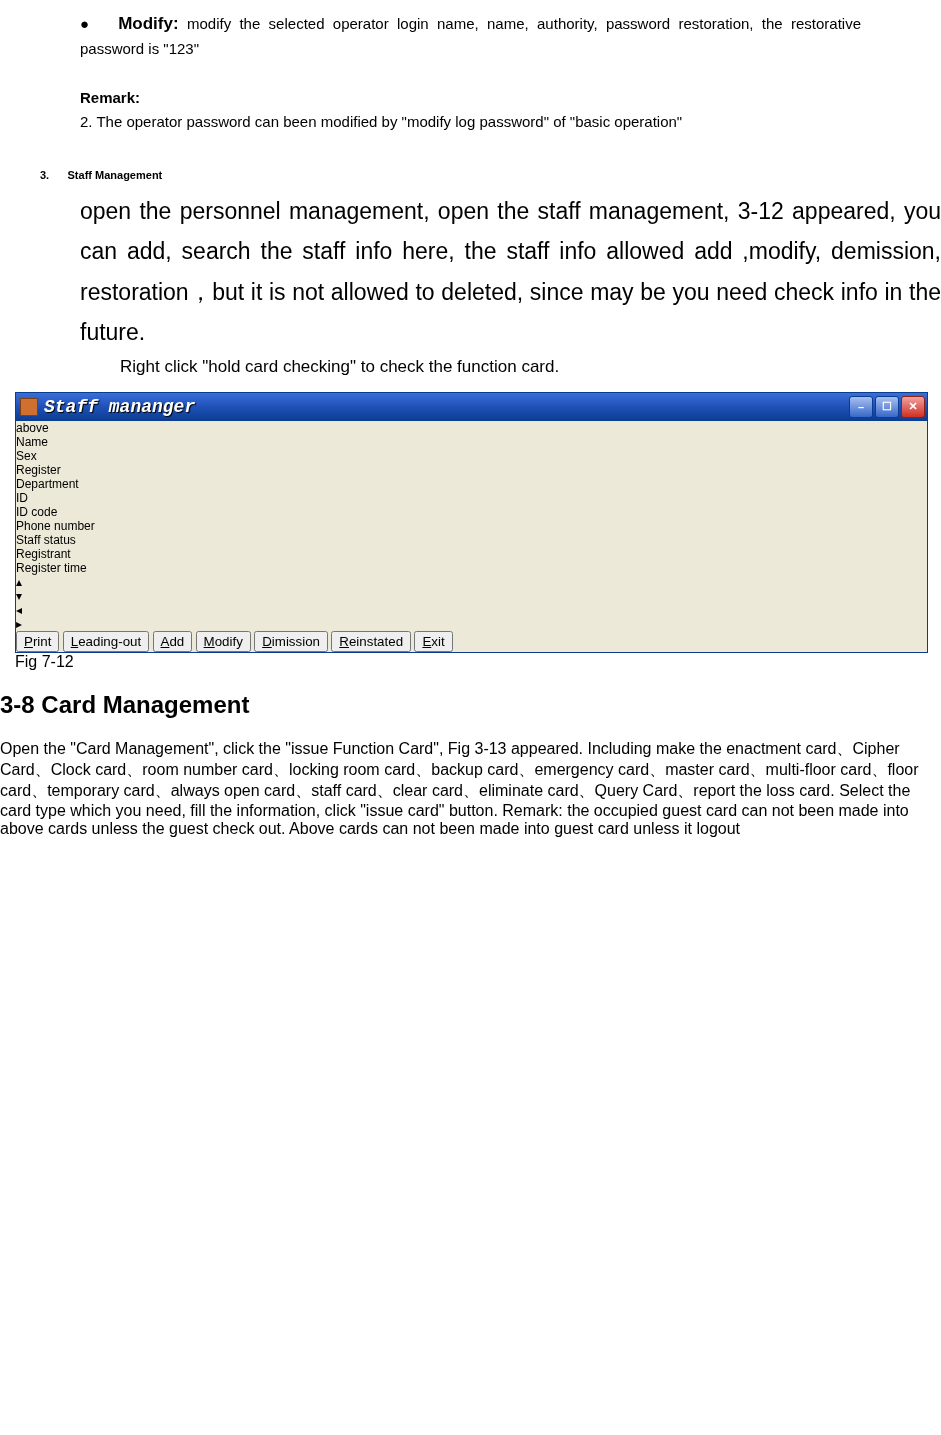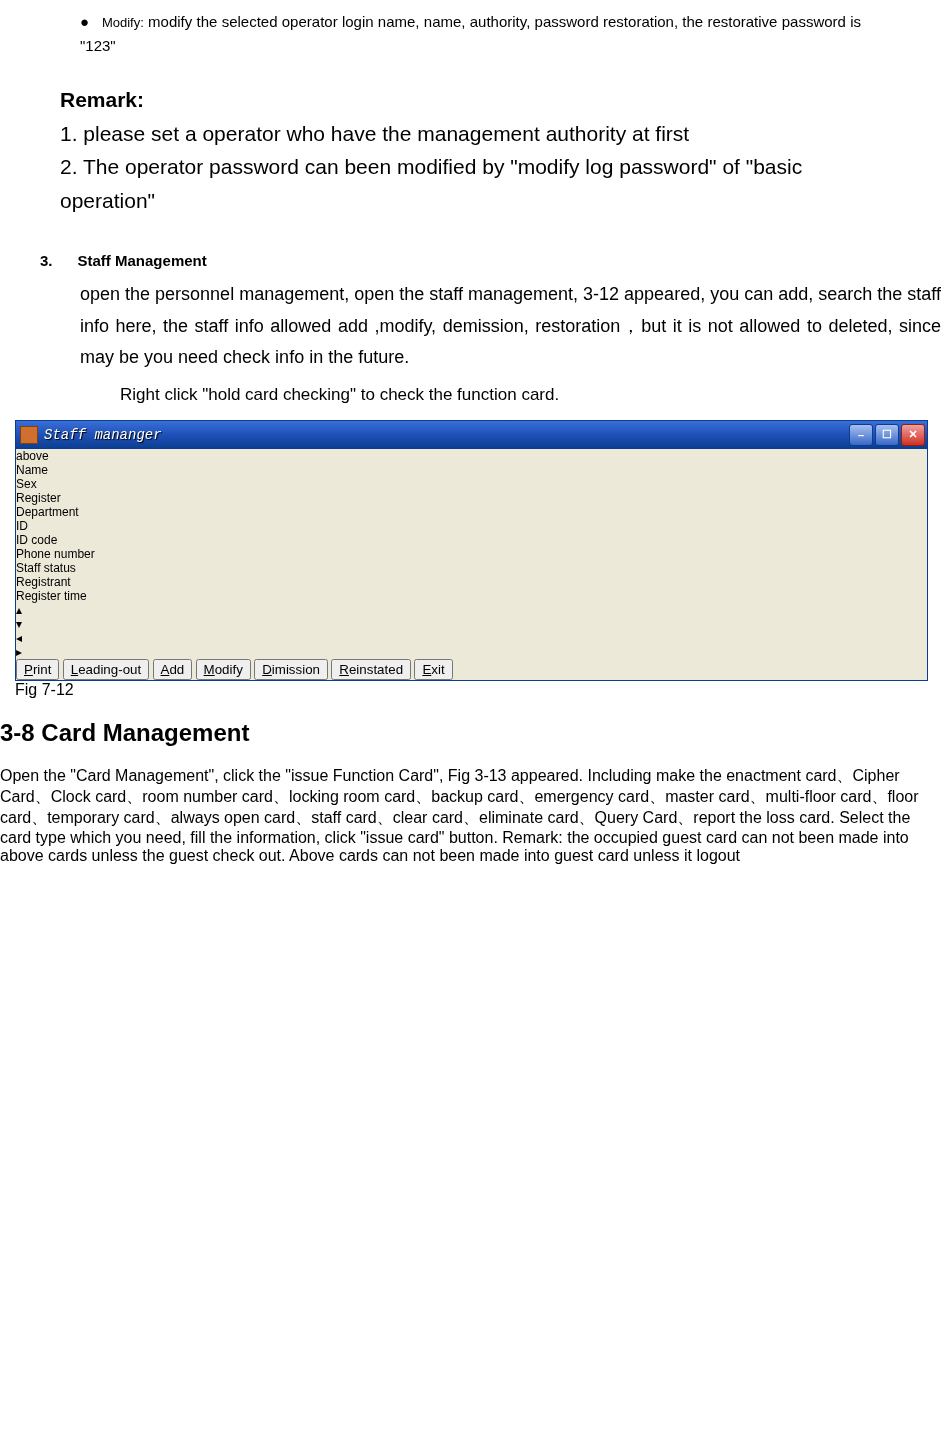--- a/index.html
+++ b/index.html
@@ -14,35 +14,35 @@
   .doc {
     padding: 0 0 40px 0;
   }
   .bullet-line {
     margin: 10px 80px 0 80px;
     font-size: 15px;
     line-height: 1.6;
     text-align: justify;
   }
   .bullet-mark { font-size: 15px; }
-  .modify-label { font-weight: normal; font-size: 13px; }
+  .modify-label { font-weight: bold; font-size: 17px; }
   .remark-block {
-    margin: 25px 80px 0 60px;
-    font-size: 21px;
+    margin: 25px 80px 0 80px;
+    font-size: 15px;
     line-height: 1.6;
   }
   .remark-heading { font-weight: bold; }
   .section-heading {
     margin: 35px 80px 0 40px;
-    font-size: 15px;
+    font-size: 11px;
     font-weight: bold;
   }
   .section-para {
-    margin: 10px 0 6px 80px;
-    font-size: 18px;
+    margin: 10px 0 0 80px;
+    font-size: 23px;
     line-height: 1.75;
     text-align: justify;
   }
   .indent-line {
     margin: 0 80px 0 120px;
     font-size: 17px;
     line-height: 1.75;
   }
 
   
@@ -65,23 +65,23 @@
     padding: 0 2px 0 4px;
   }
   .titlebar .app-icon {
     width: 16px; height: 16px;
     background: #d07030;
     border: 1px solid #804010;
     margin-right: 6px;
   }
   .titlebar .title-text {
     flex: 1;
-    font-weight: normal;
+    font-weight: bold;
     font-family: "Courier New", monospace;
-    font-size: 14px;
+    font-size: 18px;
     font-style: italic;
     text-shadow: 1px 1px 1px #000;
   }
   .win-buttons { display: flex; gap: 2px; }
   .win-btn {
     width: 22px; height: 20px;
     background: linear-gradient(to bottom,#a8c0f0,#3868c8);
     border: 1px solid #0a3d8f;
     border-radius: 3px;
     color: #fff;
@@ -100,21 +100,20 @@
 
 <div class="doc">
 
   <div class="bullet-line">
     <span class="bullet-mark">●</span>&nbsp;&nbsp;&nbsp;<span class="modify-label">Modify:</span>
     <span>modify the selected operator login name, name, authority, password restoration, the restorative password is "123"</span>
   </div>
 
   <div class="remark-block">
     <div class="remark-heading">Remark:</div>
-    <div>1. please set a operator who have the management authority at first</div>
     <div>2. The operator password can been modified by "modify log password" of "basic operation"</div>
   </div>
 
   <div class="section-heading">
     <span>3.</span>&nbsp;&nbsp;&nbsp;&nbsp;&nbsp;&nbsp;<span>Staff Management</span>
   </div>
 
   <div class="section-para">open the personnel management, open the staff management, 3-12 appeared, you can add, search the staff info here, the staff info allowed add ,modify, demission, restoration，but it is not allowed to deleted, since may be you need check info in the future.</div>
   <div class="indent-line">Right click "hold card checking" to check the function card.</div>
 

